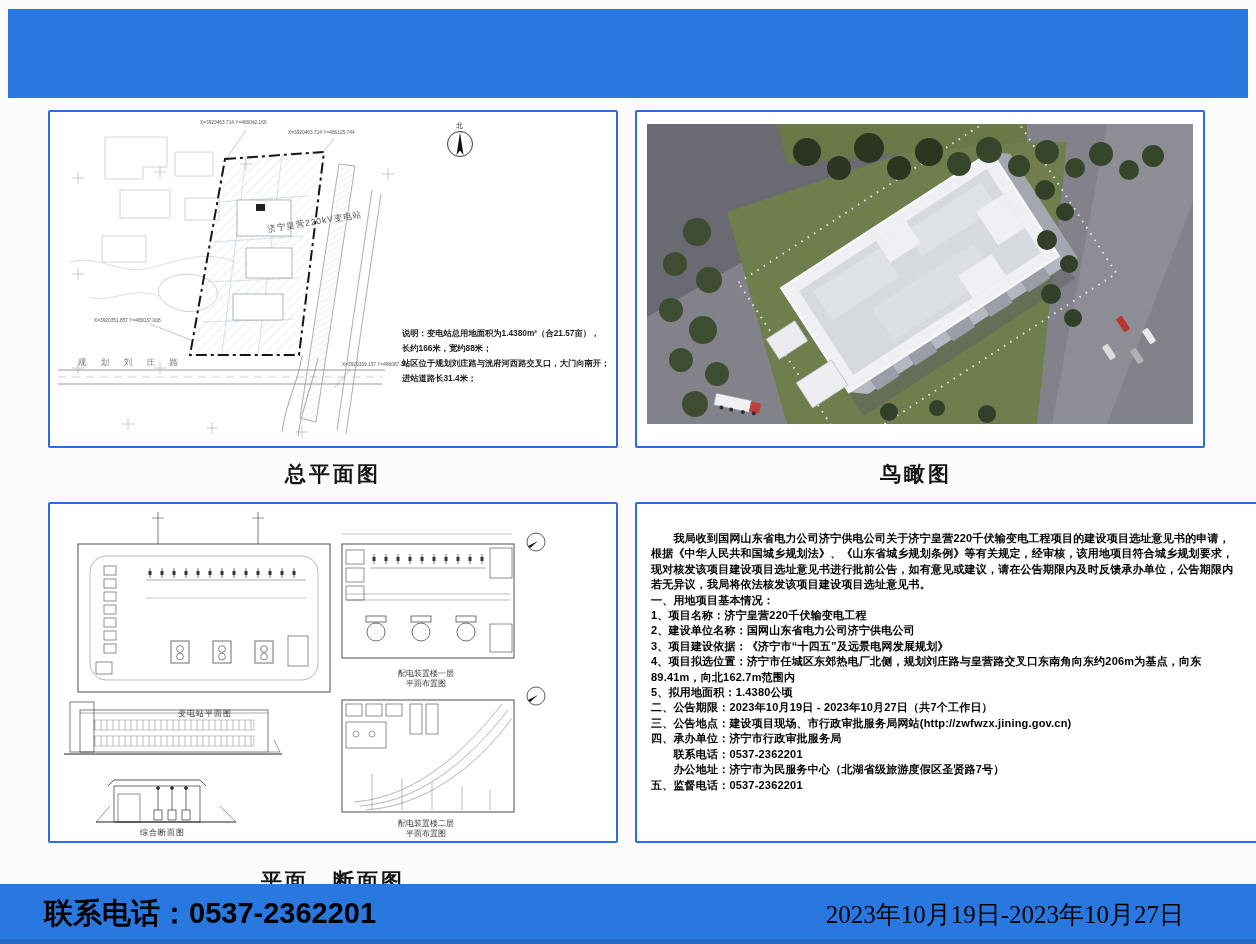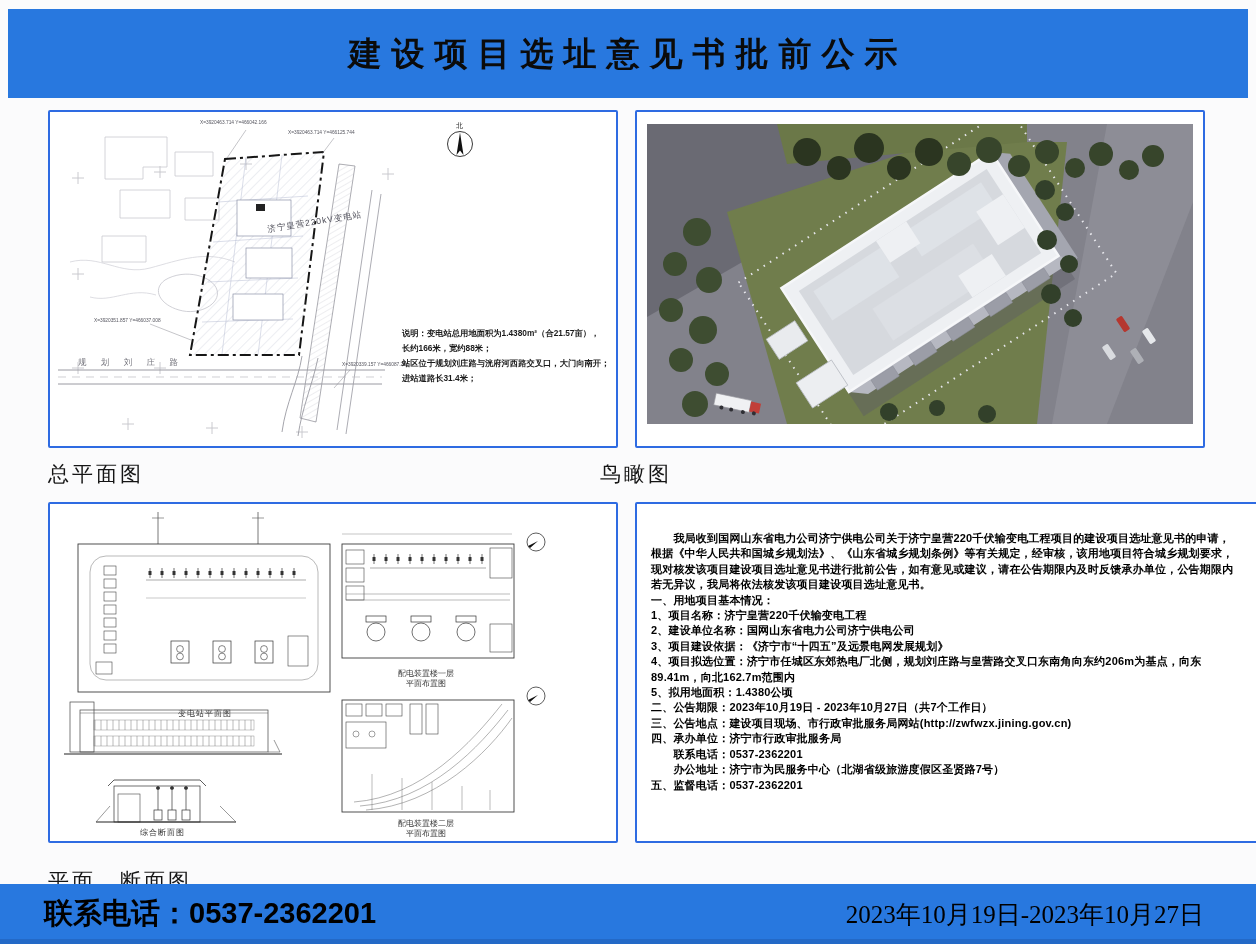--- a/index.html
+++ b/index.html
@@ -7,39 +7,38 @@
        font-family:"Liberation Sans","DejaVu Sans",sans-serif;color:#000;}
   .banner{position:absolute;left:8px;top:9px;width:1240px;height:89px;background:#2878df;
           display:flex;flex-direction:column;align-items:center;justify-content:center;}
   .banner .t1{font-size:33px;font-weight:bold;color:#0b0b0b;letter-spacing:5px;line-height:40px;}
   .banner .t2{font-size:33px;font-weight:bold;color:#0b0b0b;letter-spacing:10px;line-height:40px;}
   .panel{position:absolute;background:#fff;border:2px solid #2e6be2;border-radius:2px;box-sizing:border-box;}
   #p-site  {left:48px; top:110px;width:570px;height:338px;}
   #p-aerial{left:635px;top:110px;width:570px;height:338px;}
   #p-plans {left:48px; top:502px;width:570px;height:341px;}
   #p-notice{left:635px;top:502px;width:664px;height:341px;}
-  .caption{position:absolute;text-align:left;font-size:21px;letter-spacing:3px;color:#151515;font-weight:400;}
+  .caption{position:absolute;text-align:center;font-size:21px;letter-spacing:3px;color:#151515;font-weight:700;}
   #cap-site  {left:48px; top:460px;width:570px;}
-  #cap-aerial{left:600px;top:460px;width:570px;}
+  #cap-aerial{left:631px;top:460px;width:570px;}
   #cap-plans {left:48px; top:867px;width:570px;}
   .notice-text{padding:27px 13px 0 14px;font-size:11px;font-weight:bold;line-height:15.4px;
                letter-spacing:.2px;white-space:pre-wrap;color:#000;}
   .footer{position:absolute;left:0;top:884px;width:1256px;height:60px;background:#2878df;
           display:flex;align-items:center;box-shadow:inset 0 -5px 0 rgba(0,0,30,.12);}
   .footer-issuer{margin-left:30px;font-size:29px;font-weight:bold;letter-spacing:2px;color:#000;}
   .footer-phone{margin-left:44px;font-size:29px;font-weight:bold;color:#000;}
-  .footer-date{margin-left:auto;margin-right:52px;font-size:25px;color:#000;
+  .footer-date{margin-left:auto;margin-right:72px;font-size:25px;color:#000;
                font-family:"Liberation Serif","DejaVu Serif",serif;}
   svg{display:block;}
 </style>
 </head>
 <body>
 
 <div class="banner">
-  <div class="t2">建设项目选址意见书批前公示</div>
 </div>
 
 <div class="panel" id="p-site">
 <svg viewBox="0 0 566 334" width="566" height="334">
   <defs>
     <pattern id="hatchA" width="7" height="7" patternUnits="userSpaceOnUse" patternTransform="rotate(45)">
       <line x1="0" y1="0" x2="0" y2="7" stroke="#a9afc4" stroke-width="0.8"></line>
     </pattern>
     <pattern id="hatchB" width="5" height="5" patternUnits="userSpaceOnUse" patternTransform="rotate(60)">
       <line x1="0" y1="0" x2="0" y2="5" stroke="#9a9aa8" stroke-width="0.7"></line>

